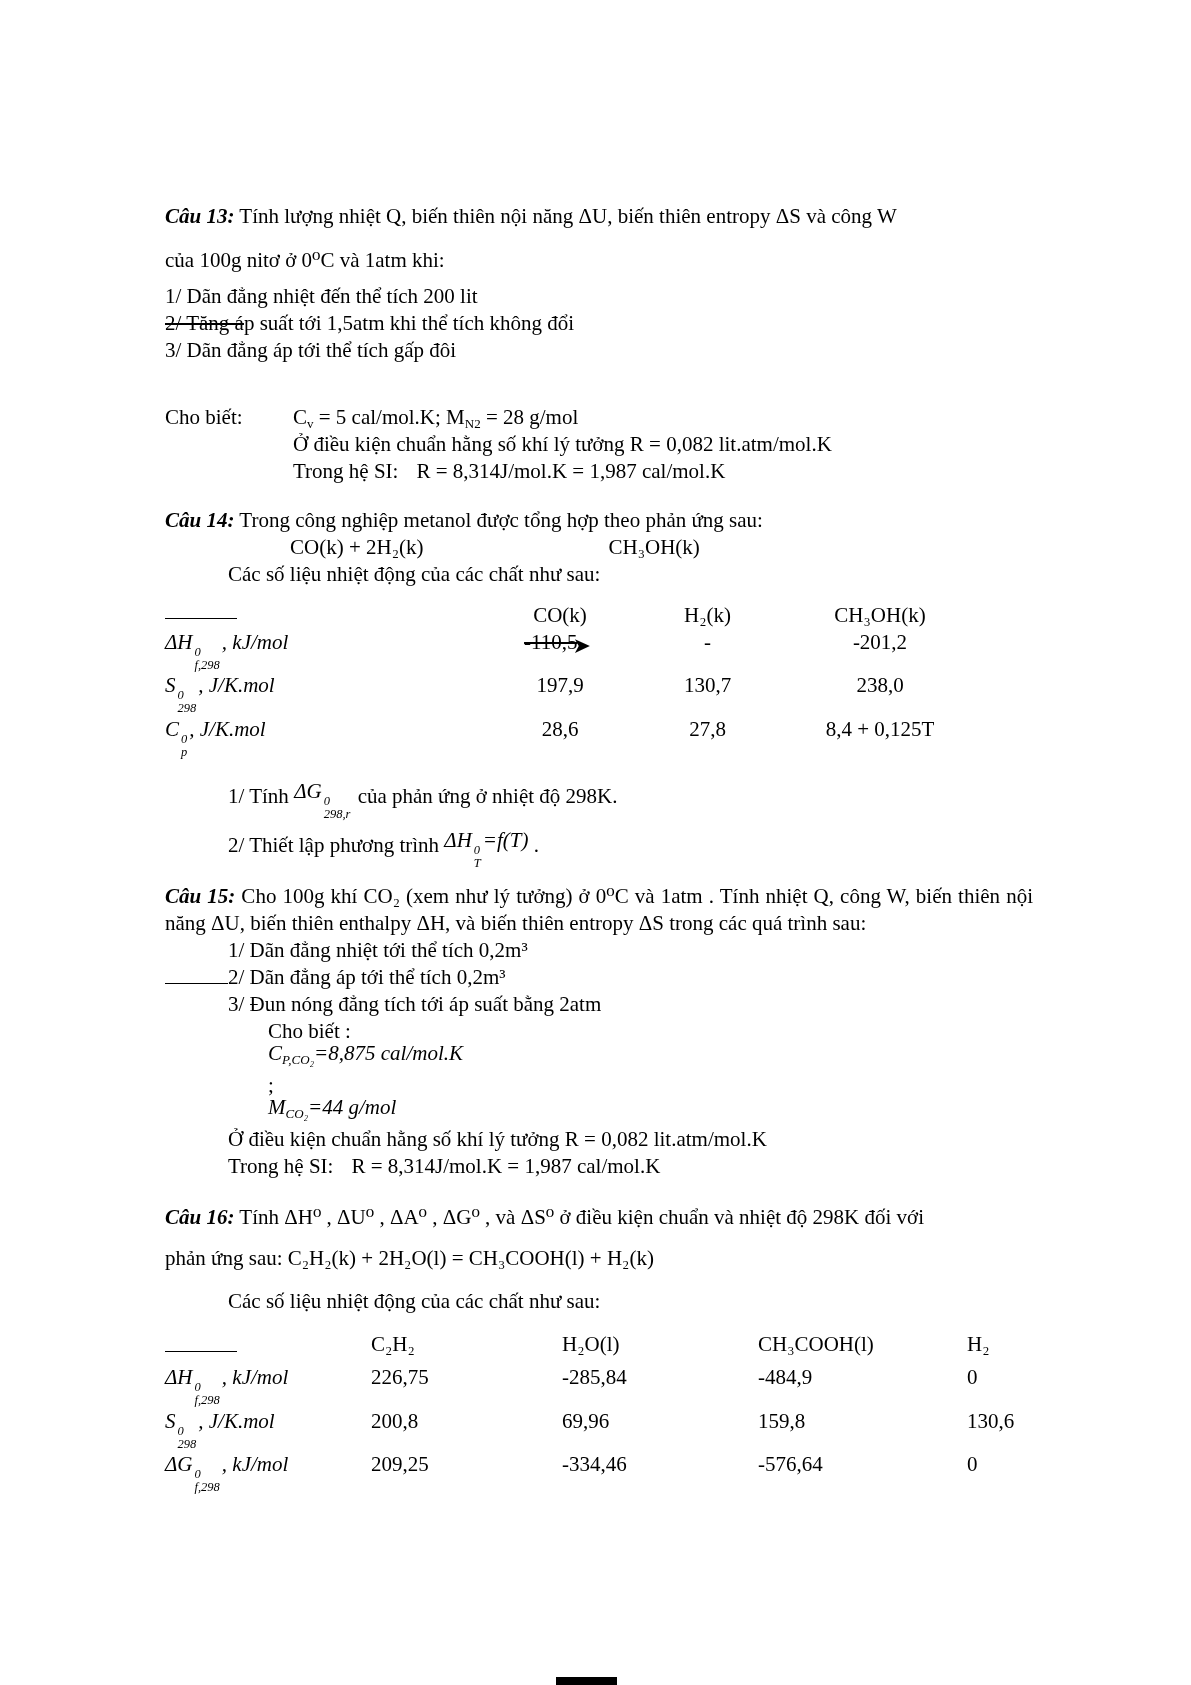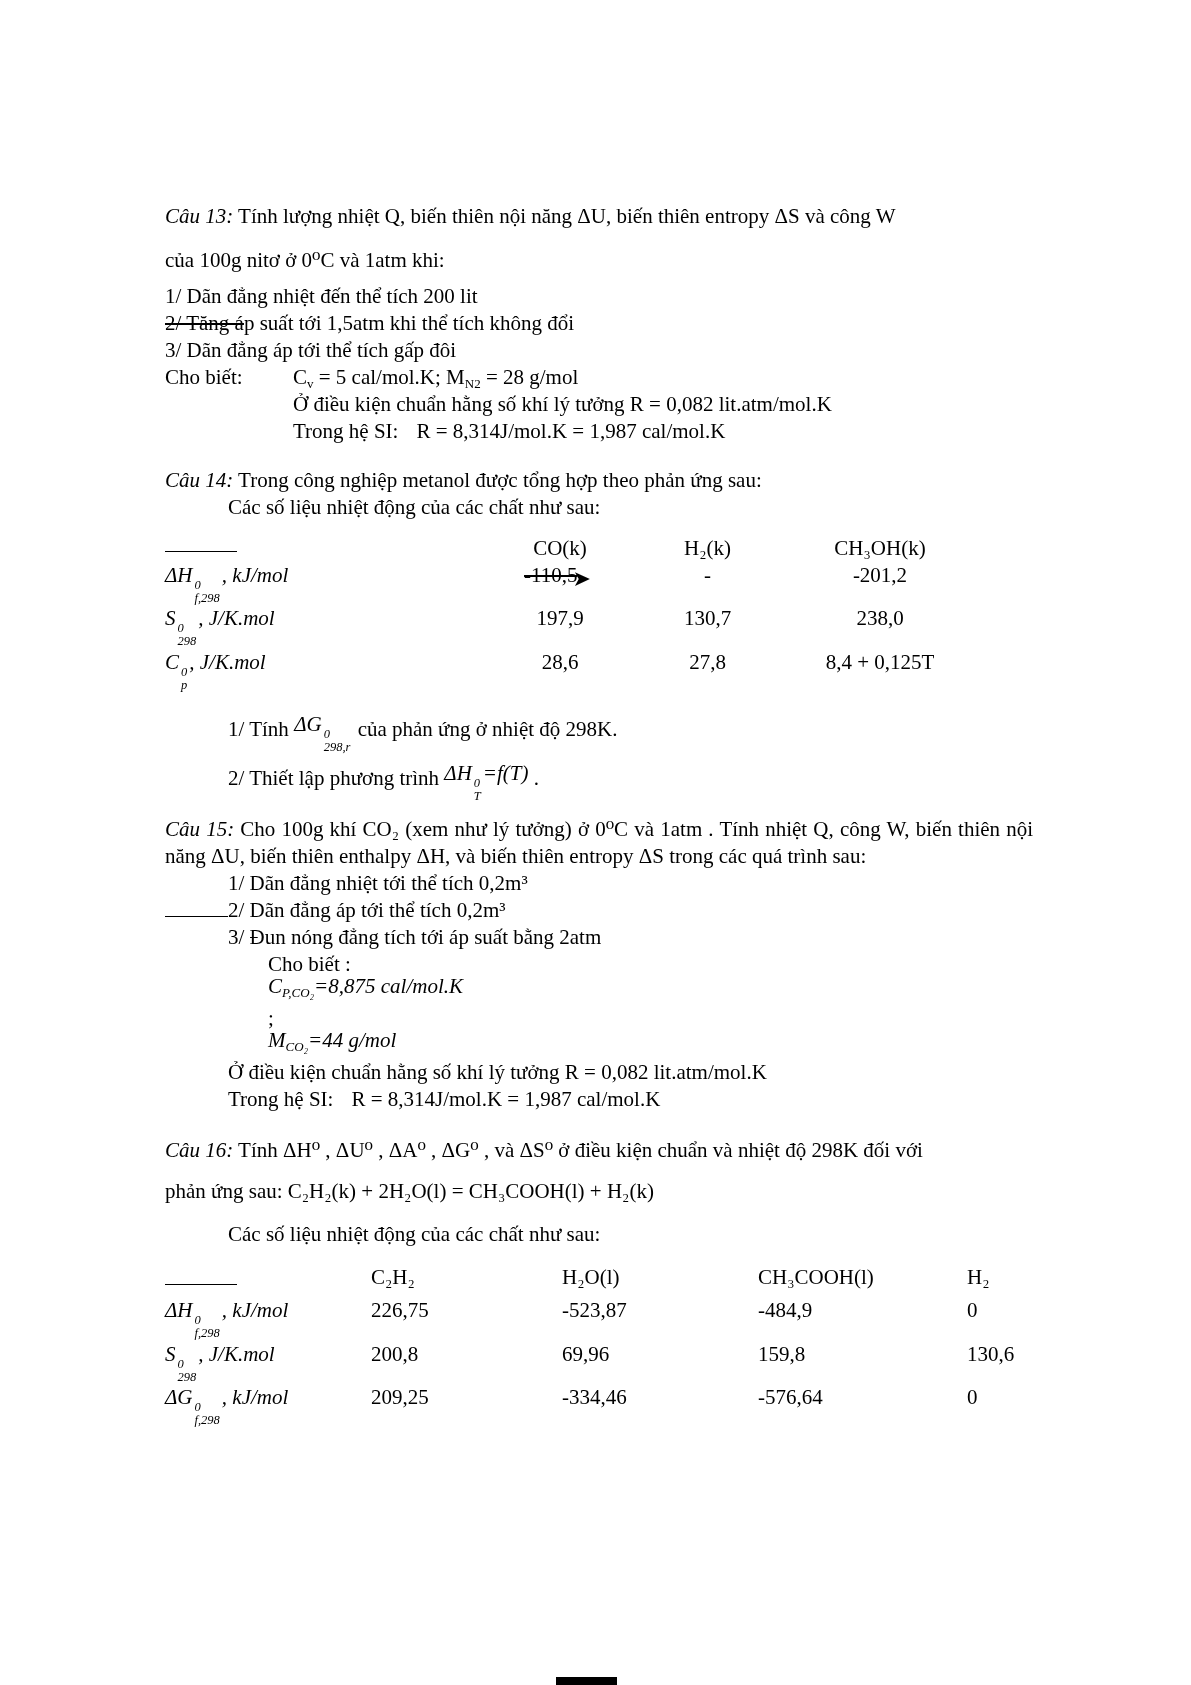--- a/index.html
+++ b/index.html
@@ -4,25 +4,25 @@
 <style>
   html,body { margin:0; padding:0; background:#ffffff; }
   .page {
     position:relative; width:1191px; height:1685px; background:#ffffff;
     font-family:"Liberation Serif","DejaVu Serif",serif;
     font-size:21px; color:#000; overflow:hidden;
   }
   .content { position:absolute; left:165px; top:203px; width:868px; }
   .line { line-height:27px; margin:0; }
   .just { text-align:justify; }
-  .b-i { font-weight:normal; font-style:italic; }
+  .b-i { font-weight:bold; font-style:italic; }
   .ind63  { margin-left:63px; }
   .ind125 { margin-left:125px; }
   .ind128 { margin-left:128px; }
-  .tab128 { display:inline-block; width:128px; }
+  .tab128 { display:inline-block; width:128px;margin-top:40px; }
   .tab97  { display:inline-block; width:97px; }
   .gap18  { margin-left:18px; }
   .gap185 { margin-left:185px; }
   .strike { text-decoration:line-through; }
   .tsub { font-size:13px; vertical-align:-4px; line-height:0; }
   .math { font-style:italic; white-space:nowrap; }
   .supsub {
     display:inline-flex; flex-direction:column; font-size:12.5px; line-height:1.05;
     vertical-align:-7px; margin:0 2px; font-style:italic; text-align:left;
   }
@@ -66,20 +66,23 @@
       </div>
       <div class="line ind128">Ở điều kiện chuẩn hằng số khí lý tưởng R = 0,082 lit.atm/mol.K</div>
       <div class="line ind128">
         <span>Trong hệ SI:</span><span class="gap18">R = 8,314J/mol.K = 1,987 cal/mol.K</span>
       </div>
     </div>
 
     <p class="line" style="margin-top:22px">
       <span class="b-i">Câu 14:</span><span> Trong công nghiệp metanol được tổng hợp theo phản ứng sau:</span>
     </p>
+    <div class="line">
+      <span class="ind125">CO(k) + 2H₂(k)</span><span class="gap185">CH₃OH(k)</span>
+    </div>
     <div class="line ind63">Các số liệu nhiệt động của các chất như sau:</div>
 
     <div style="margin-top:14px">
       <div class="t14-row t14-head">
         <div class="cell label-cell">
             <div class="mini-rule bottom"></div>
           </div>
         <div class="cell c">CO(k)</div>
         <div class="cell c">H₂(k)</div>
         <div class="cell c">CH₃OH(k)</div>
@@ -168,21 +171,21 @@
         <div class="cell">H₂</div>
       </div>
       <div class="t16-row">
         <div class="cell math">
           <span>ΔH</span><span class="supsub">
               <span>0</span>
               <span>f,298</span>
             </span><span>, kJ/mol</span>
         </div>
         <div class="cell">226,75</div>
-        <div class="cell">-523,87</div>
+        <div class="cell">-285,84</div>
         <div class="cell">-484,9</div>
         <div class="cell">0</div>
       </div>
       <div class="t16-row">
         <div class="cell math">
           <span>S</span><span class="supsub">
               <span>0</span>
               <span>298</span>
             </span><span>, J/K.mol</span>
         </div>

